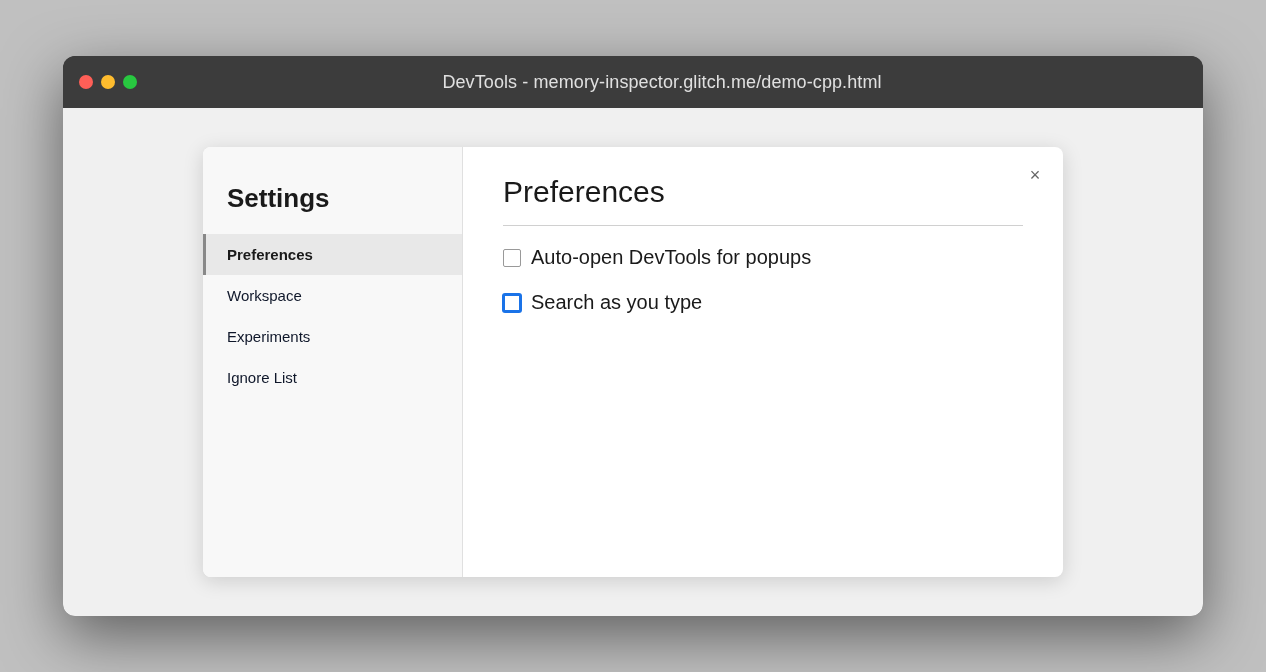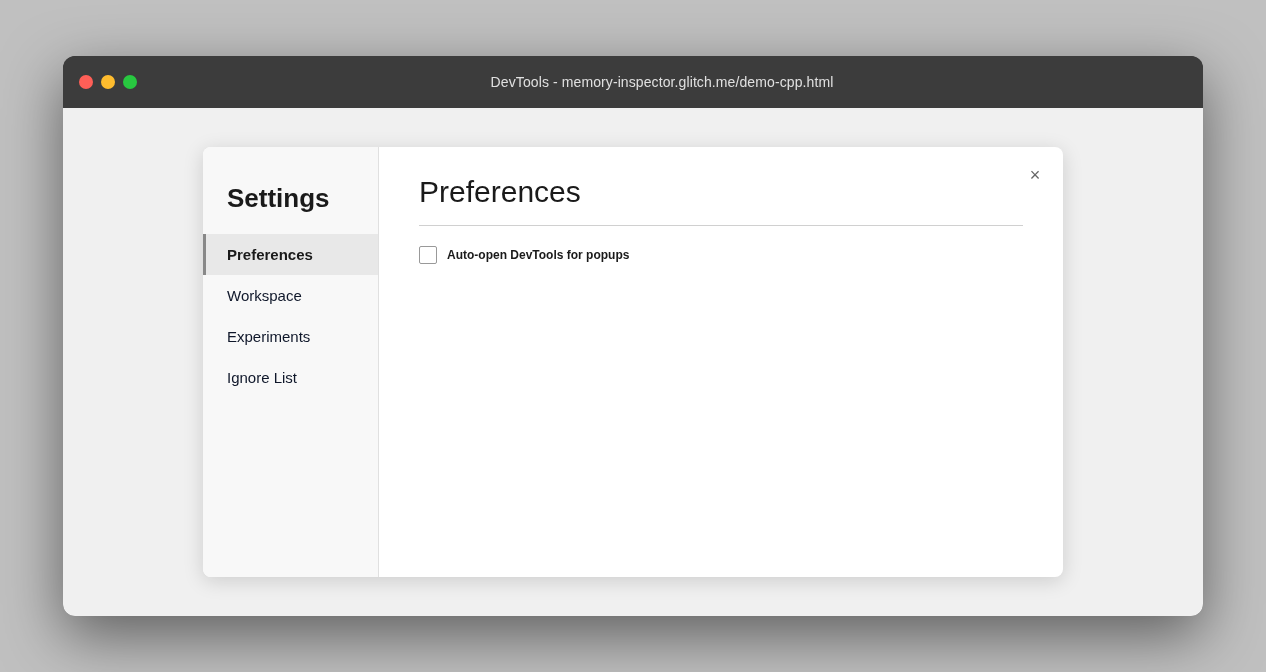--- a/index.html
+++ b/index.html
@@ -60,21 +60,21 @@
     }
 
     .traffic-light.maximize {
       background: #28c840;
     }
 
     .title-bar-title {
       flex: 1;
       text-align: center;
       color: #e0e0e0;
-      font-size: 14px;
+      font-size: 18px;
       font-weight: 500;
       letter-spacing: 0.1px;
     }
 
     .browser-content {
       flex: 1;
       background: #f0f0f0;
       display: flex;
       align-items: center;
       justify-content: center;
@@ -86,21 +86,21 @@
       height: 430px;
       background: #ffffff;
       border-radius: 8px;
       box-shadow: 0 4px 20px rgba(0,0,0,0.15);
       display: flex;
       overflow: hidden;
       position: relative;
     }
 
     .sidebar {
-      width: 176px;
+      width: 260px;
       background: #f8f8f8;
       border-right: 1px solid #e0e0e0;
       padding-top: 20px;
       flex-shrink: 0;
     }
 
     .sidebar-title {
       font-size: 26px;
       font-weight: 600;
       color: #1a1a1a;
@@ -176,23 +176,22 @@
       -webkit-appearance: none;
     }
 
     .checkbox.focused {
       border: 2px solid #1a73e8;
       outline: none;
       box-shadow: 0 0 0 1px #1a73e8;
     }
 
     .checkbox-label {
-      font-size: 12px;
-      color: #1a1a1a;
-      font-weight: bold;
+      font-size: 20px;
+      color: #1a1a1a;
     }
 
     .close-button {
       position: absolute;
       top: 16px;
       right: 16px;
       width: 24px;
       height: 24px;
       background: none;
       border: none;
@@ -239,18 +238,22 @@
 
       <div class="main-content">
         <h1 class="main-title">Preferences</h1>
         <div class="divider"></div>
 
         <div class="checkbox-row">
           <input type="checkbox" class="checkbox" style="">
           <label class="checkbox-label">Auto-open DevTools for popups</label>
         </div>
 
+        <div class="checkbox-row">
+          <input type="checkbox" class="checkbox focused" style="">
+          <label class="checkbox-label">Search as you type</label>
+        </div>
       </div>
 
       <button class="close-button">×</button>
     </div>
   </div>
 </div>
 
 </body></html>

